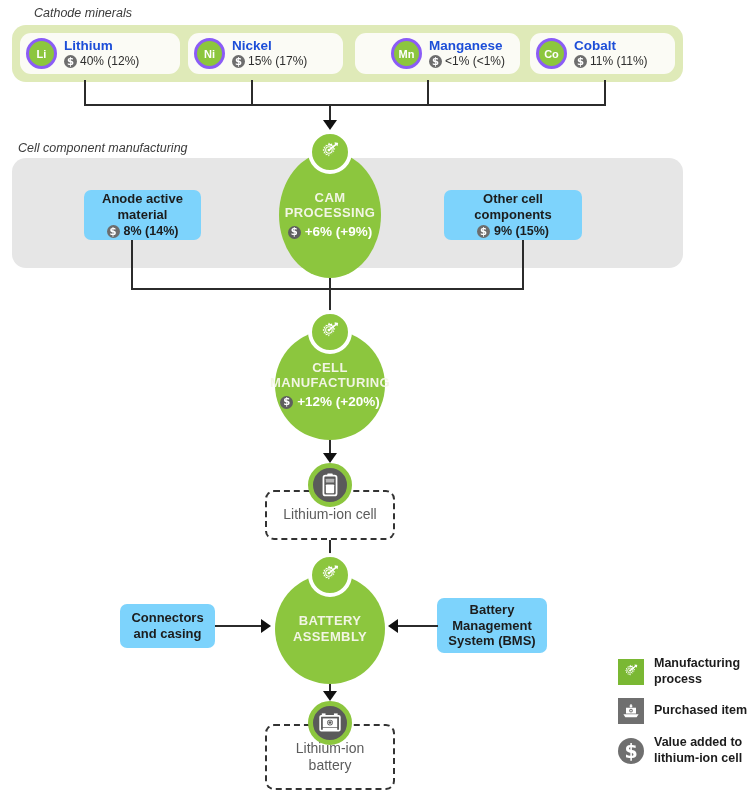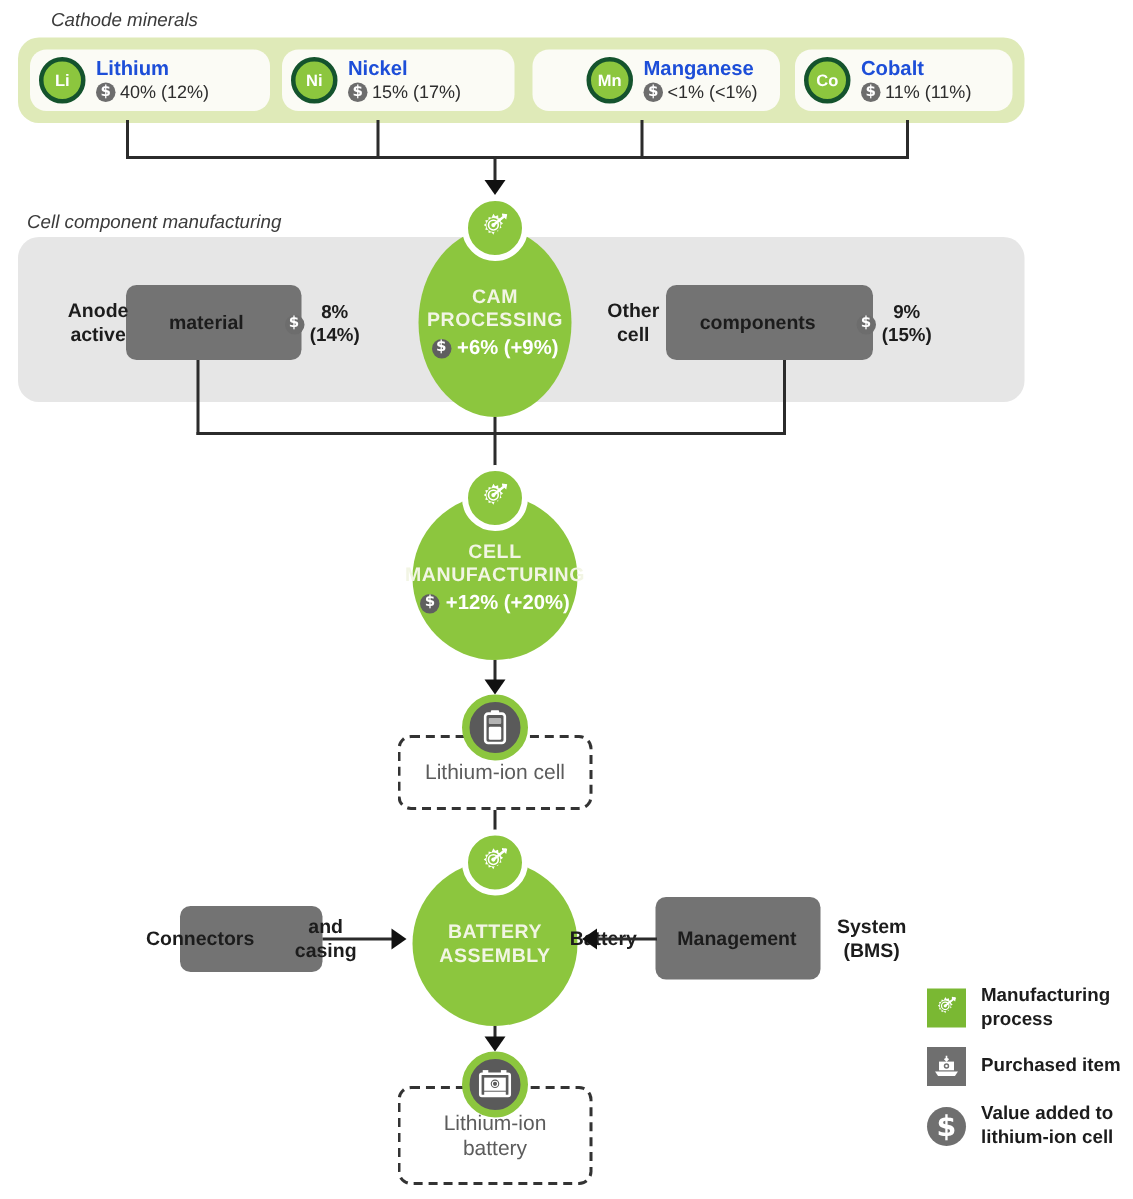--- a/index.html
+++ b/index.html
@@ -25,44 +25,44 @@
     background:#e6e6e6;border-radius:14px;
   }
 
   
   .chip{
     background:#fbfbf5;border-radius:11px;
     display:flex;align-items:center;padding-left:6px;
   }
   .chip-badge{
     width:31px;height:31px;border-radius:50%;
-    background:#8cc63e;border:3px solid #14532d;
+    background:#8cc63e;border:3px solid #8b5cf6;
     display:flex;align-items:center;justify-content:center;
     color:#ffffff;font-size:11px;font-weight:bold;flex:none;
     box-sizing:border-box;
   }
   .chip-text{margin-left:7px;line-height:1.15;}
   .chip-name{font-size:13.5px;font-weight:bold;color:#1d4ed8;white-space:nowrap;}
   .chip-val{font-size:12px;color:#2d2d2d;white-space:nowrap;display:flex;align-items:center;gap:3px;margin-top:1px;}
 
   
   .dollar{
     width:13px;height:13px;border-radius:50%;
     background:#6d6d6d;color:#ffffff;
     display:inline-flex;align-items:center;justify-content:center;
     font-size:10px;font-weight:bold;line-height:1;flex:none;
     font-family:"DejaVu Sans",sans-serif;
   }
   .dollar.on-green{background:#5f5f5f;}
 
   
   .gbox{
-    background:#737373;border-radius:7px;
-    display:flex;flex-direction:row;align-items:center;justify-content:center;
-    text-align:center;color:#1c1c1c;font-weight:bold;font-size:13px;line-height:1.2;gap:27px;
+    background:#7dd3fc;border-radius:7px;
+    display:flex;flex-direction:column;align-items:center;justify-content:center;
+    text-align:center;color:#1c1c1c;font-weight:bold;font-size:13px;line-height:1.2;
   }
   .gbox .val{font-weight:bold;font-size:12.5px;display:flex;align-items:center;gap:4px;margin-top:2px;}
 
   
   .green-shape{
     background:#8cc63e;
     display:flex;flex-direction:column;align-items:center;justify-content:center;
     text-align:center;color:#f2f5e4;font-weight:bold;line-height:1.2;
   }
   .green-shape .ttl{font-size:13px;letter-spacing:.4px;}

